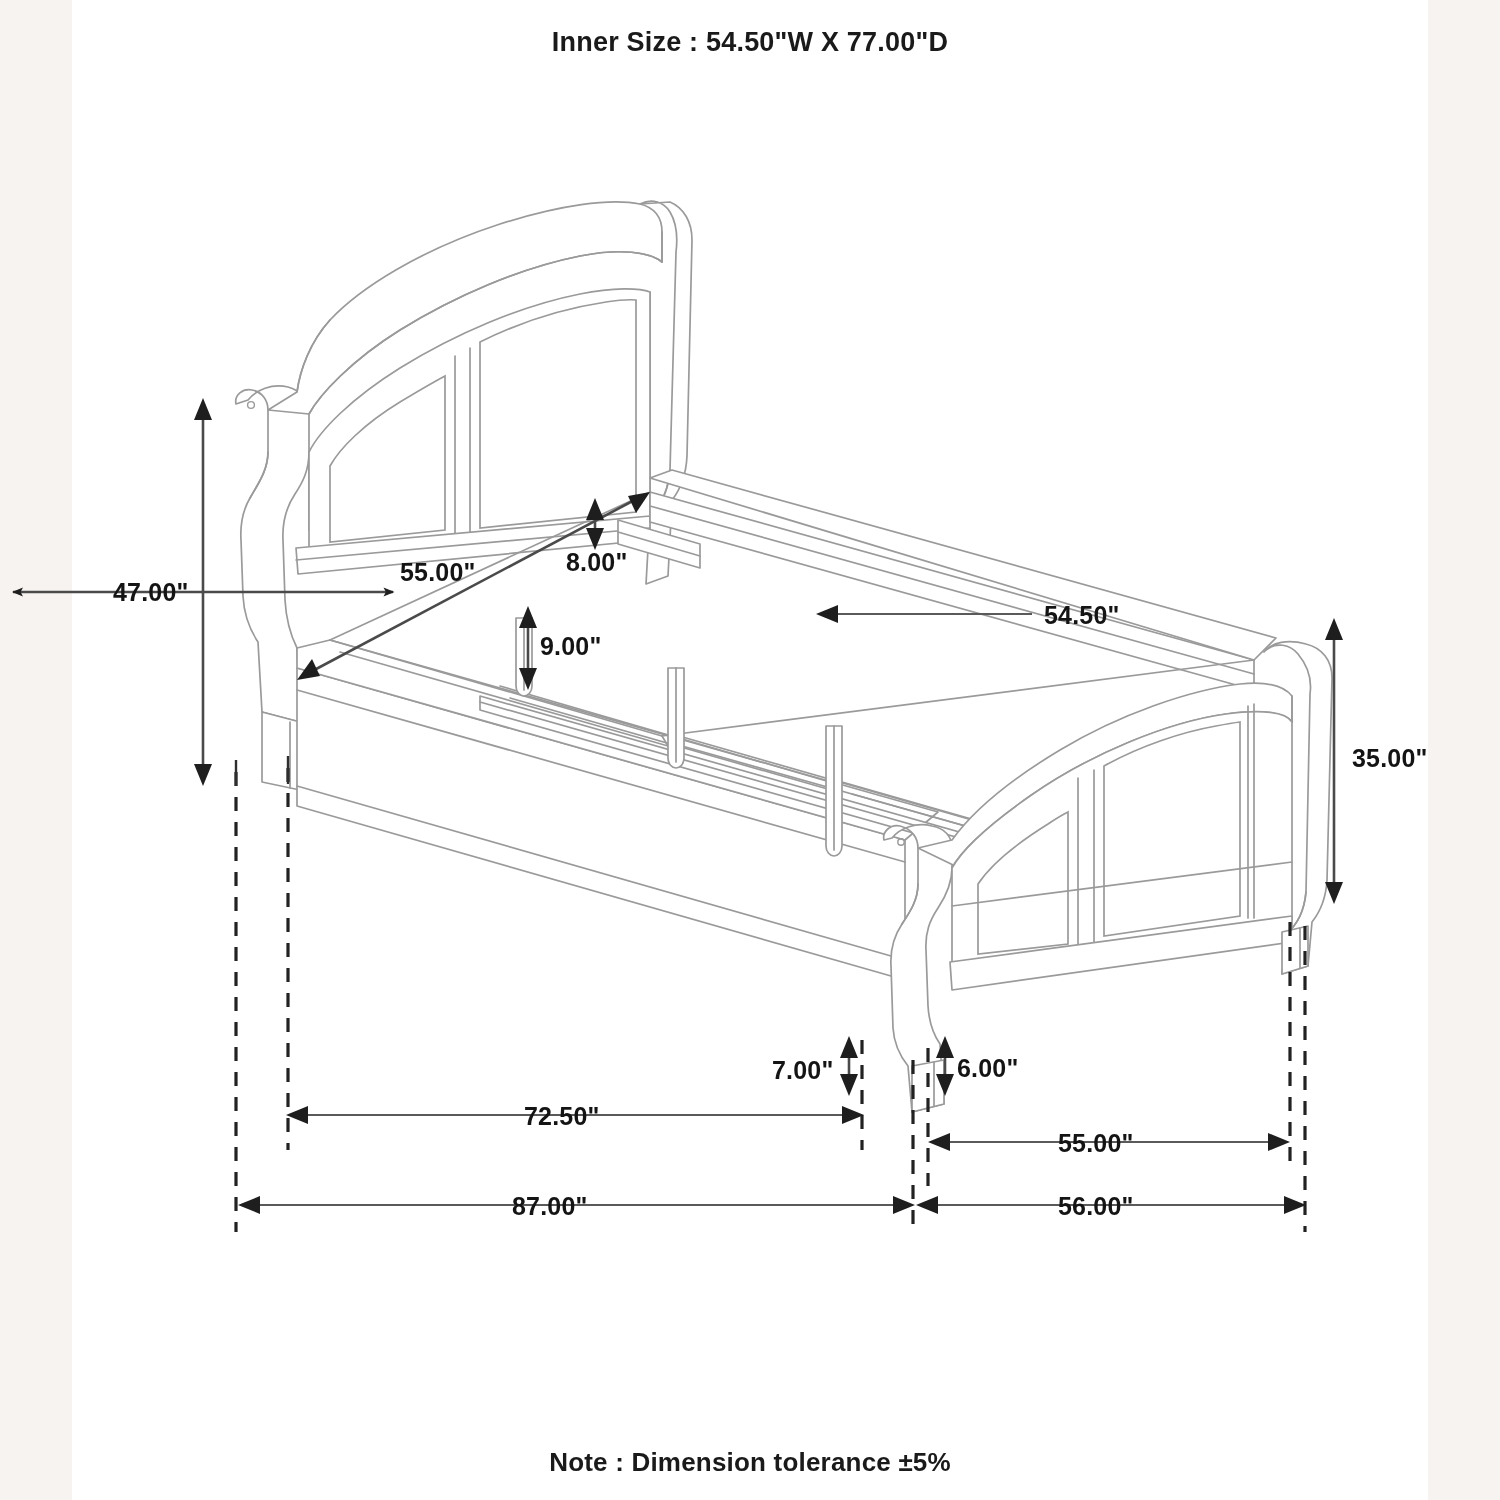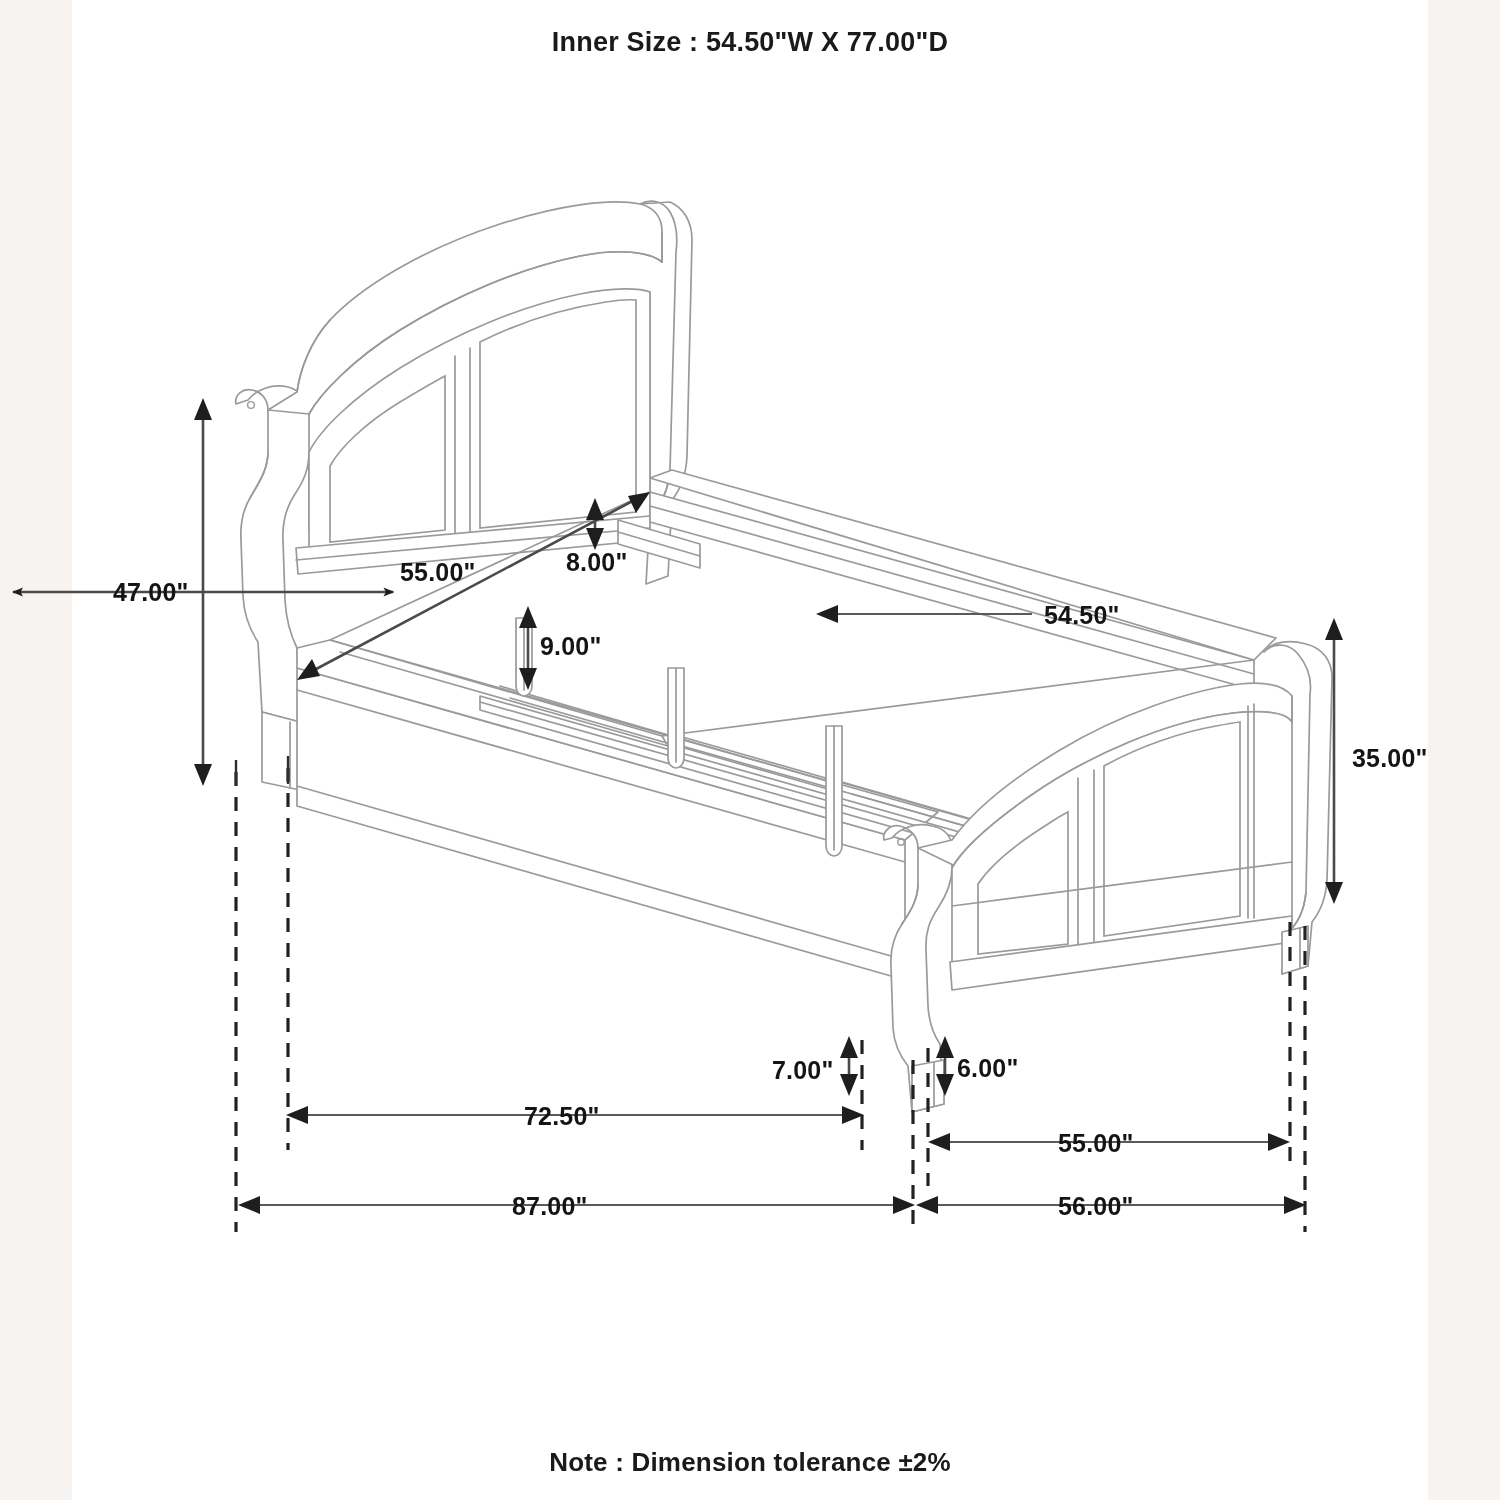--- a/index.html
+++ b/index.html
@@ -309,15 +309,15 @@
   <div class="dim-text" style="left:540px;  top:632px;">9.00"</div>
   <div class="dim-text" style="left:1044px; top:601px;">54.50"</div>
   <div class="dim-text" style="left:1352px; top:744px;">35.00"</div>
   <div class="dim-text" style="left:772px;  top:1056px;">7.00"</div>
   <div class="dim-text" style="left:957px;  top:1054px;">6.00"</div>
   <div class="dim-text" style="left:524px;  top:1102px;">72.50"</div>
   <div class="dim-text" style="left:1058px; top:1129px;">55.00"</div>
   <div class="dim-text" style="left:512px;  top:1192px;">87.00"</div>
   <div class="dim-text" style="left:1058px; top:1192px;">56.00"</div>
 
-  <div class="heading" id="note-text">Note : Dimension tolerance ±2%</div>
+  <div class="heading" id="note-text">Note : Dimension tolerance ±5%</div>
 
 </div>
 
 </body></html>

